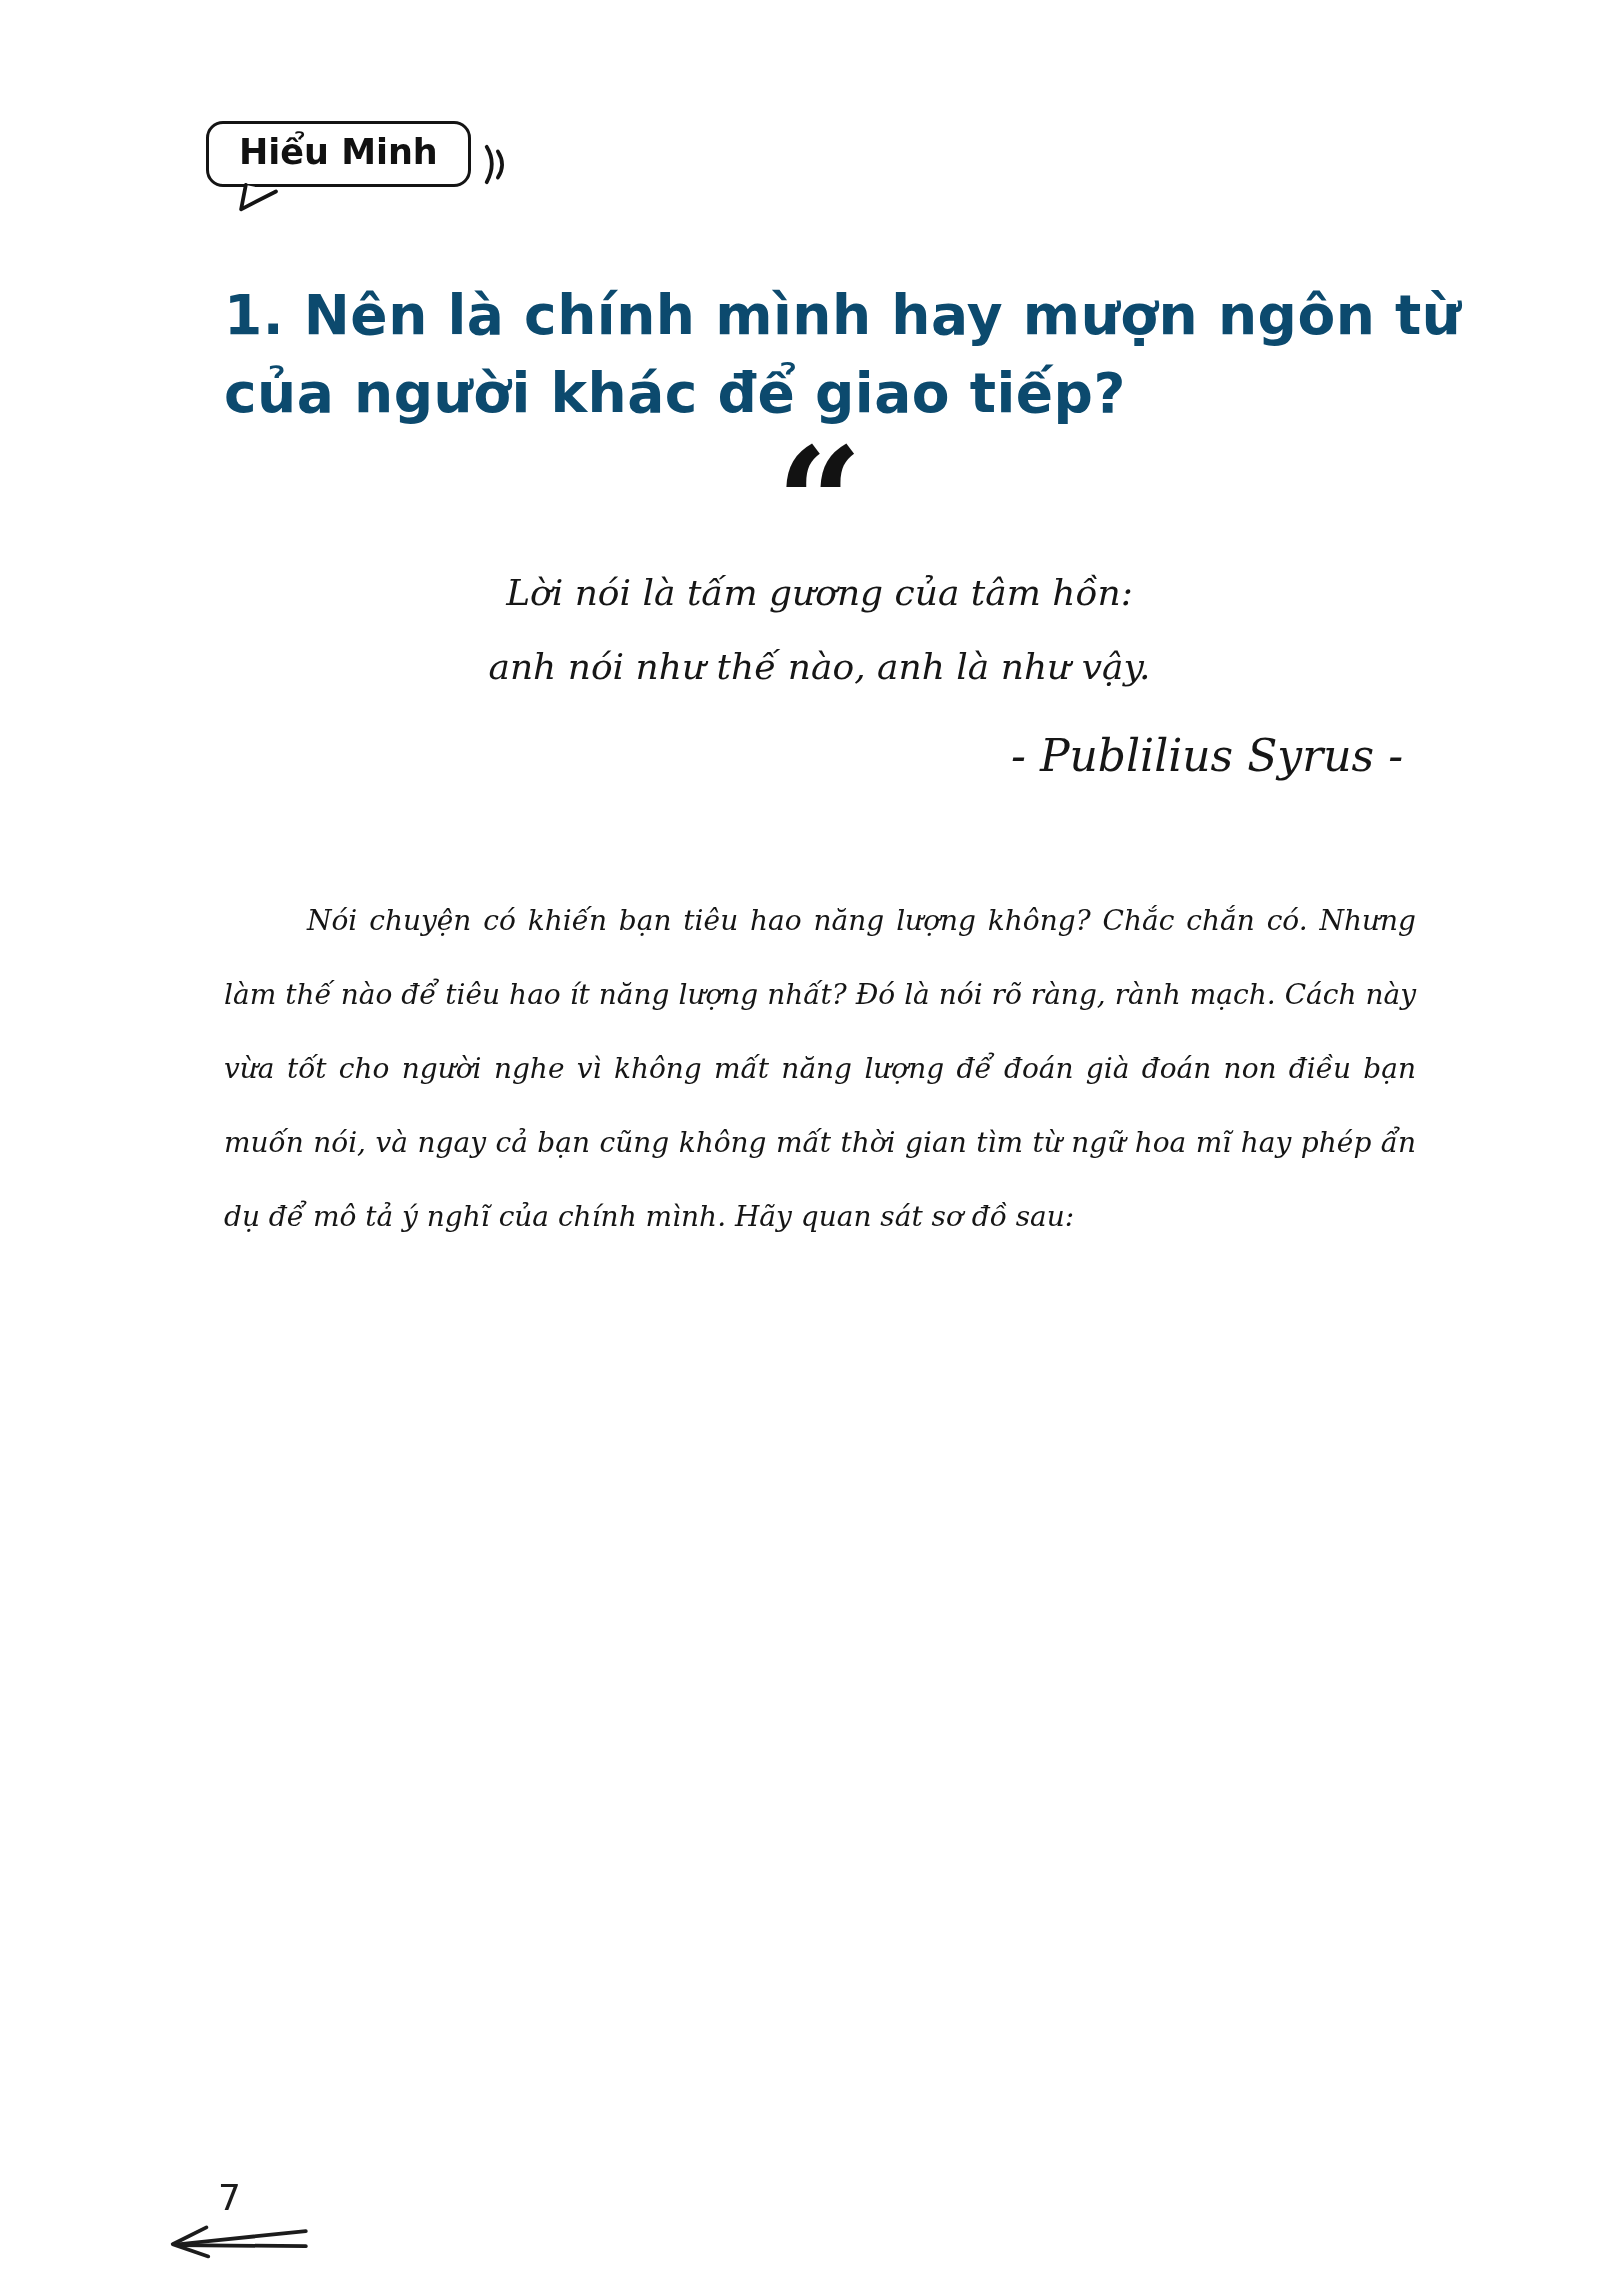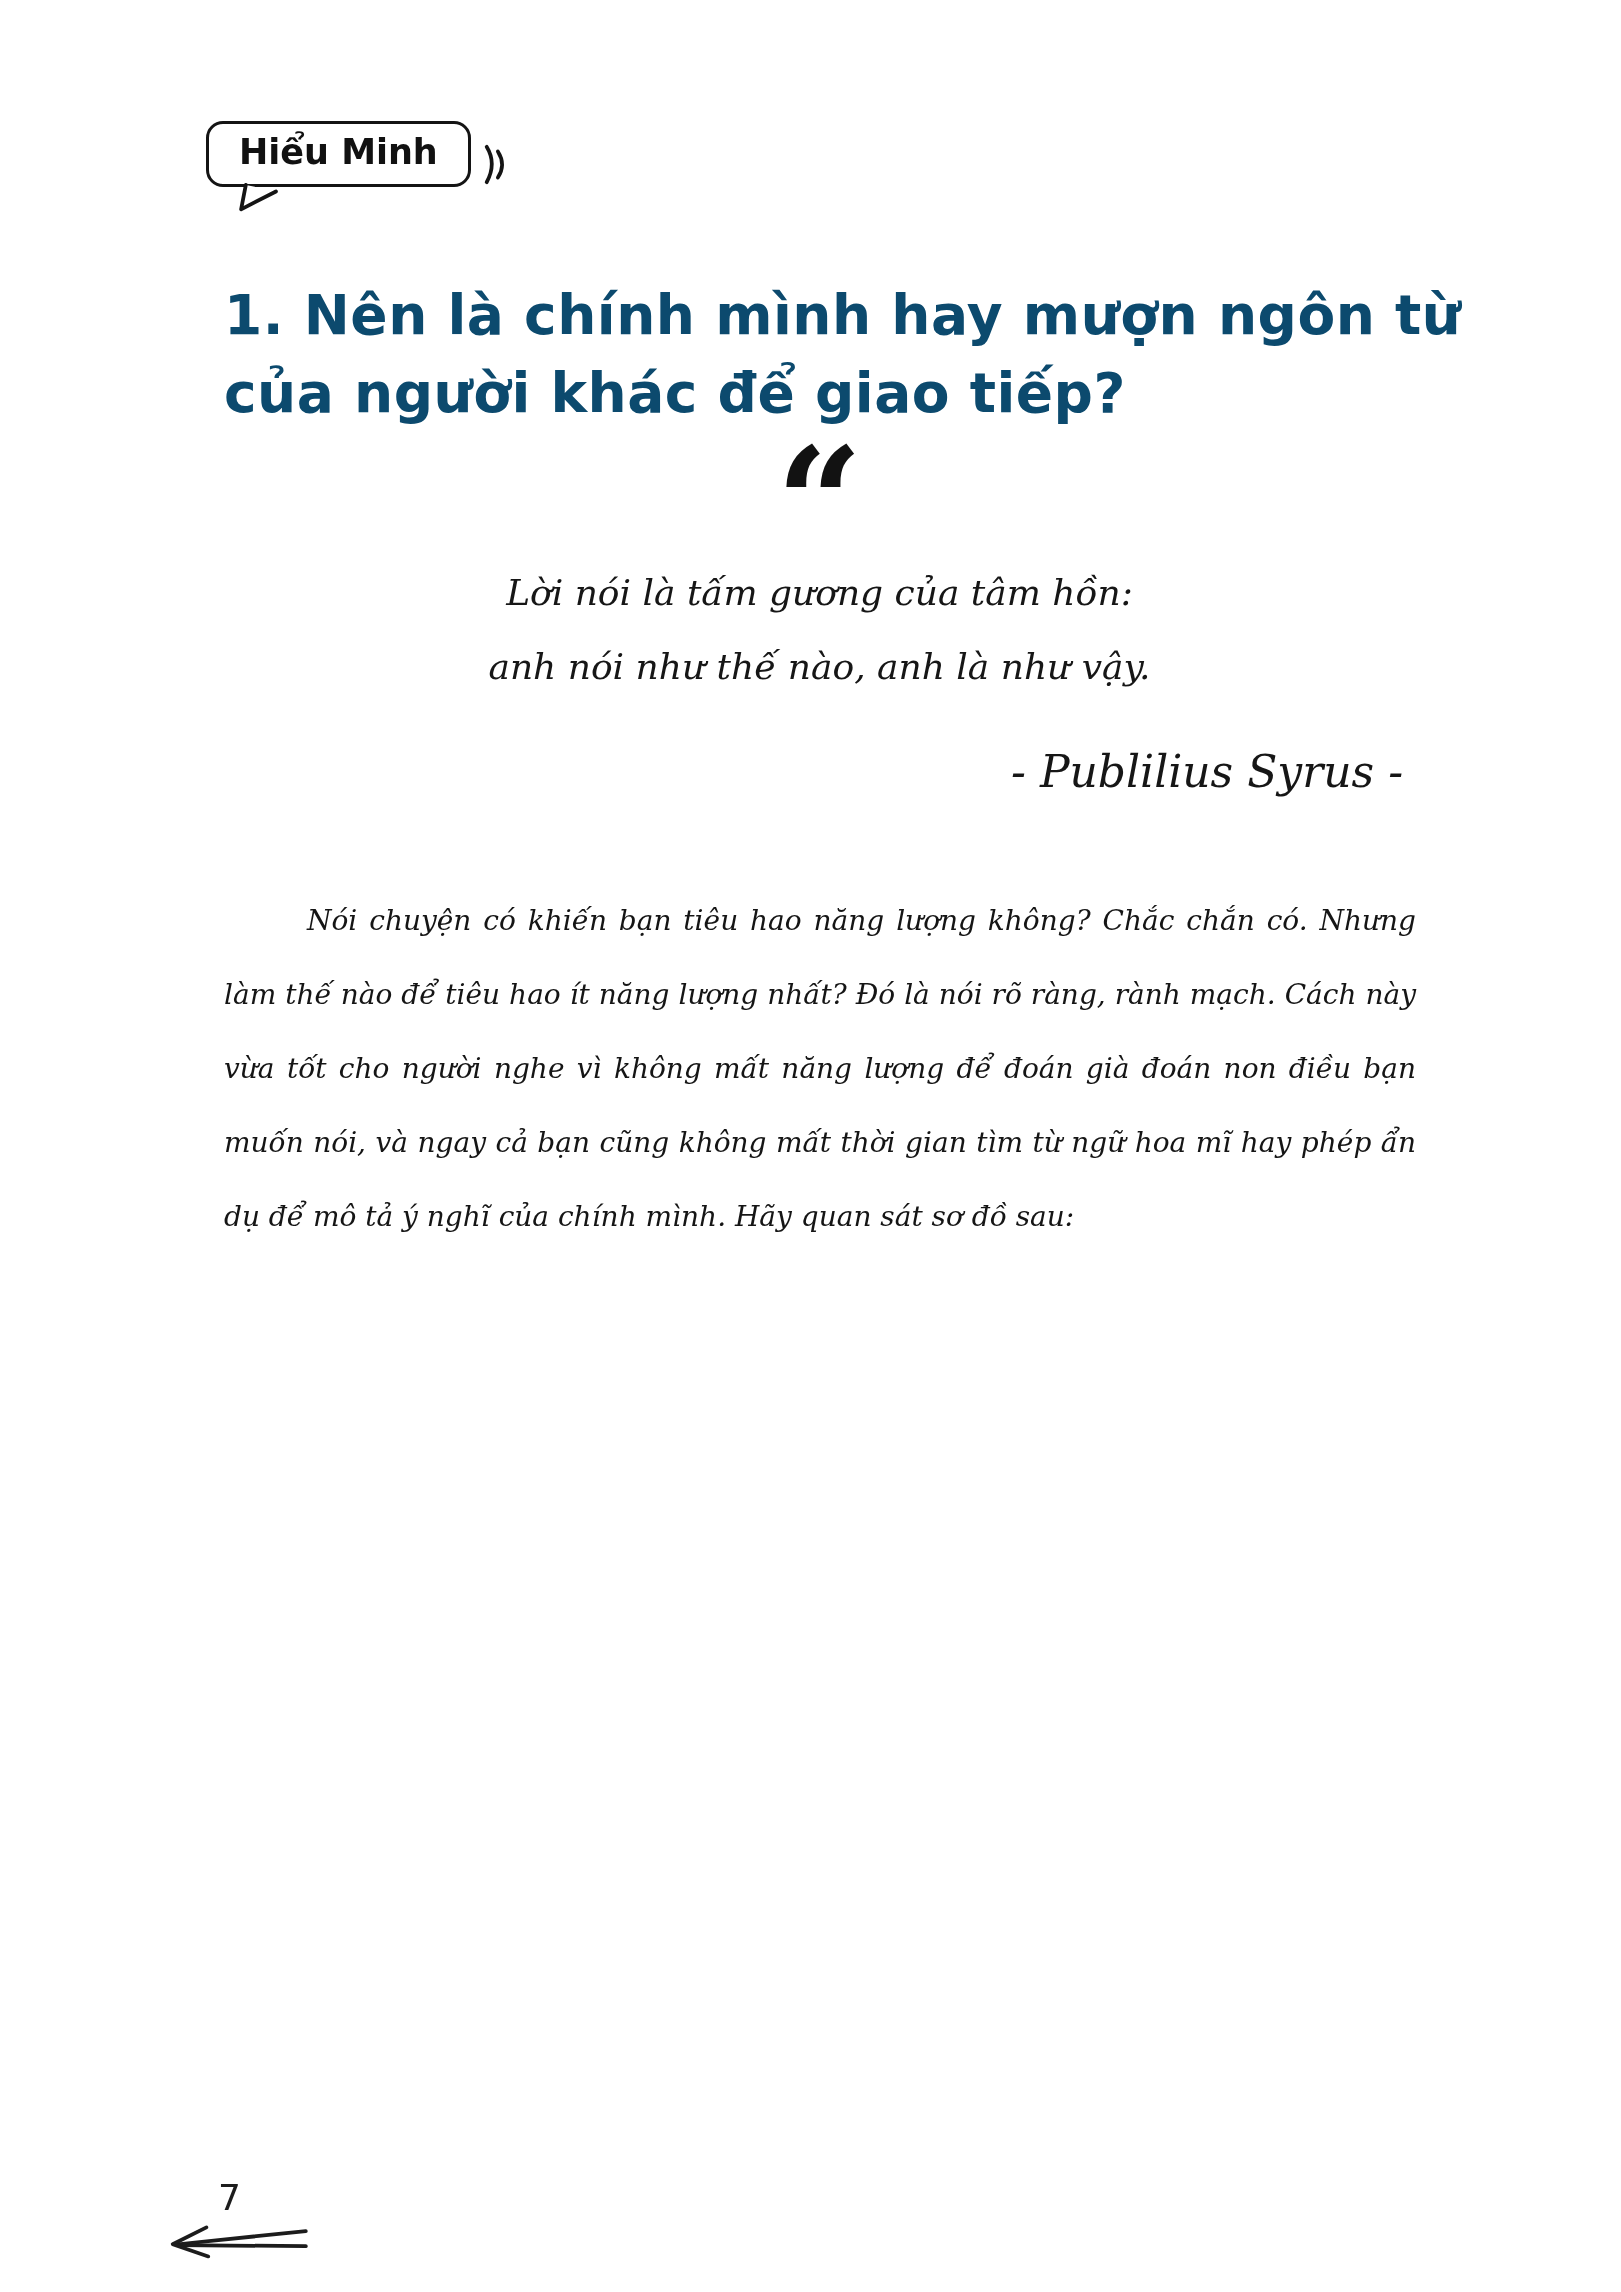--- a/index.html
+++ b/index.html
@@ -35,21 +35,21 @@
     text-align:center; font-family:"DejaVu Serif","Liberation Serif",serif;
     font-weight:700; font-size:151px; line-height:1; color:#121212;
   }
   .quote-text {
     position:absolute; left:224px; top:556px; width:1191px;
     text-align:center; font-style:italic; font-size:36px; line-height:74px;
     color:#161616;
   }
   .quote-attribution {
     position:absolute; left:224px; top:730px; width:1179px;
-    text-align:right; font-style:italic; font-size:44px; color:#161616;margin-top:16px;
+    text-align:right; font-style:italic; font-size:44px; color:#161616;
   }
 
   
   .body-text {
     position:absolute; left:224px; top:884px; width:1192px;
     font-size:28px; line-height:74px; text-align:justify;
     text-indent:83px; color:#151515;font-style:italic;
   }
 
   

